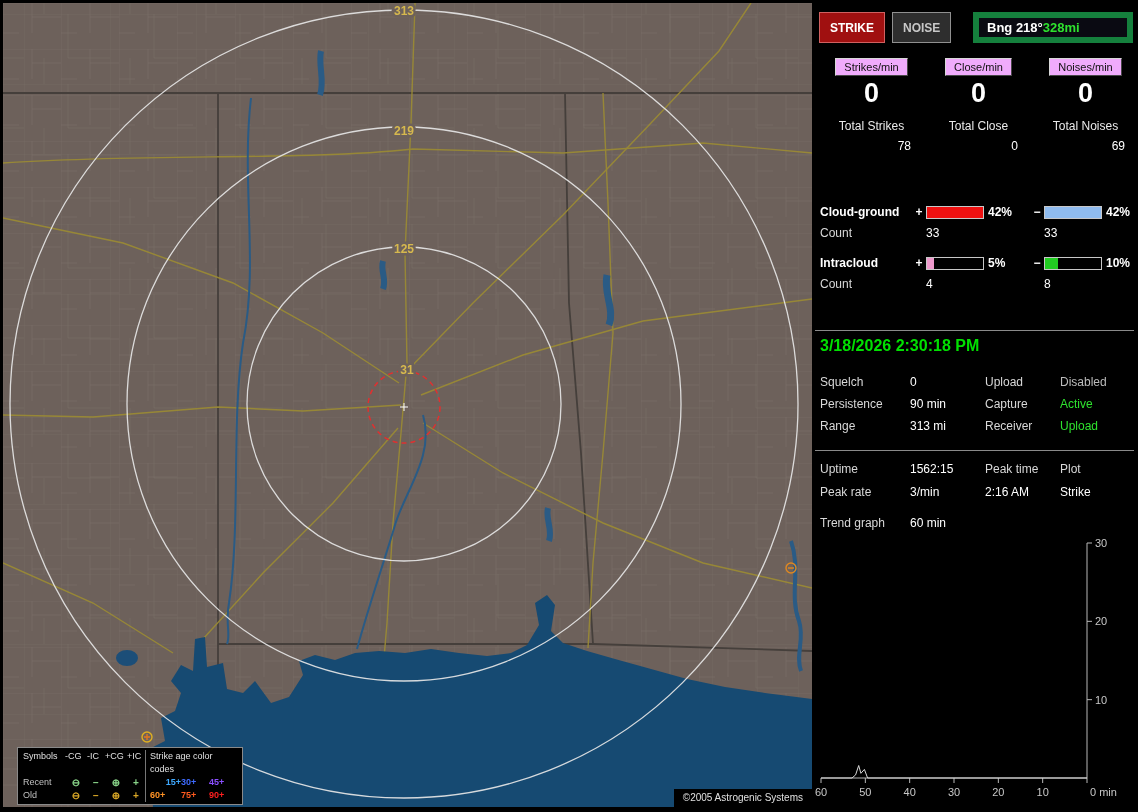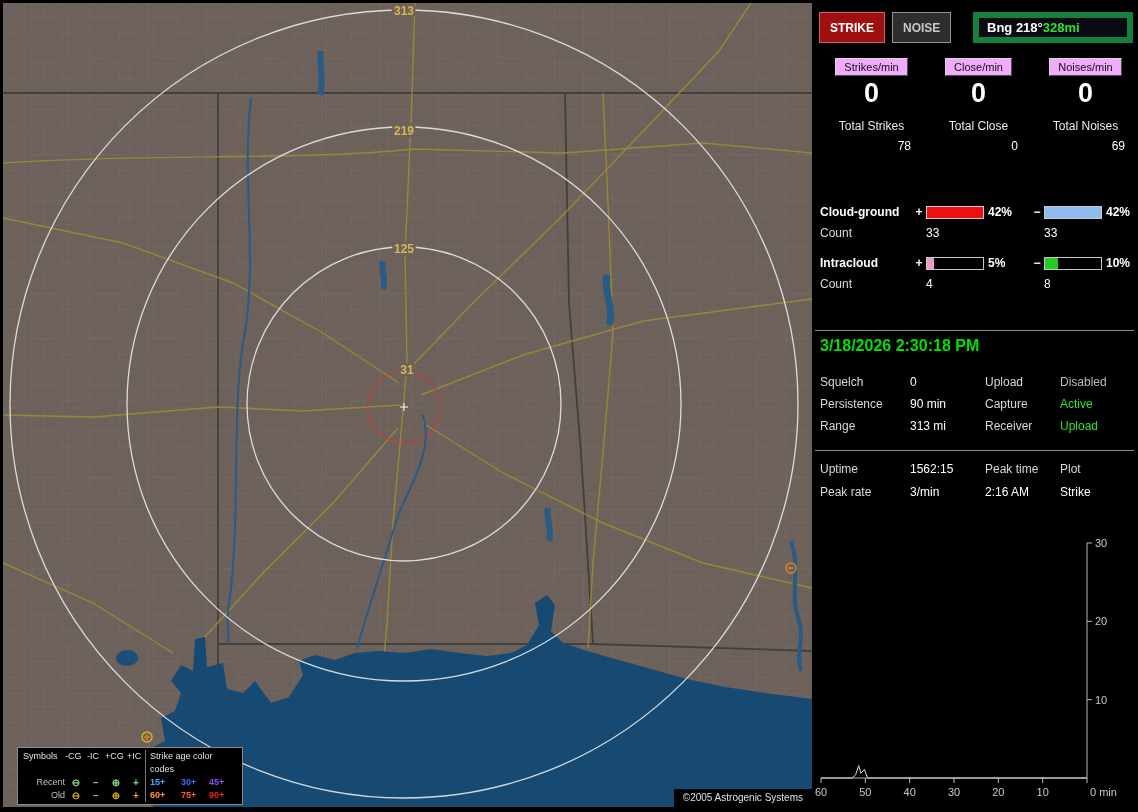--- a/index.html
+++ b/index.html
@@ -8,21 +8,21 @@
   
   .map-wrap{position:absolute;left:3px;top:3px;width:809px;height:804px;overflow:hidden;background:#6d615b;}
   .map-wrap svg{display:block;}
   svg text{font-family:"Liberation Sans",sans-serif;}
   .ring-label{font-size:12px;font-weight:bold;fill:#d6b84e;text-anchor:middle;paint-order:stroke;stroke:#6d615b;stroke-width:5px;}
   .copyright{position:absolute;right:0;bottom:0;background:#000;color:#e0e0e0;font-size:10px;padding:3px 9px 4px;}
   
   .legend{position:absolute;left:14px;bottom:2px;background:#000;border:1px solid #8a8a8a;padding:2px 5px;}
   .lg-grid{display:grid;grid-template-columns:42px 22px 18px 22px 18px 36px 28px 28px;line-height:13px;font-size:9px;}
   .lg-h{color:#e0e0e0;}
-  .lg-l{color:#c0c0c0;text-align:right;}
+  .lg-l{color:#c0c0c0;}
   .lg-s{font-size:10px;font-weight:bold;text-align:center;}
   .lg-a{font-weight:bold;}
   .lg-age{grid-column:6 / span 3;}
   .lgd{border-left:1px solid #777;padding-left:4px;}
   
   .panel{position:absolute;left:815px;top:0;width:323px;height:812px;background:#000;font-size:12px;}
   .top-row{position:absolute;top:12px;left:4px;right:5px;display:flex;gap:7px;align-items:stretch;}
   .btn-strike{background:#a01010;color:#fff;border:1px solid #d06060;font-weight:bold;font-size:12px;padding:2px 10px;font-family:inherit;cursor:pointer;}
   .btn-noise{background:#2e2e2e;color:#c8c8c8;border:1px solid #909090;font-weight:bold;font-size:12px;padding:2px 10px;font-family:inherit;cursor:pointer;}
   .bng-box{margin-left:auto;background:#0a0a12;border:6px solid #15803d;display:flex;align-items:center;width:132px;padding:2px 8px;font-weight:bold;font-size:13px;}
@@ -144,21 +144,21 @@
         <span class="lg-h">-IC</span>
         <span class="lg-h">+CG</span>
         <span class="lg-h">+IC</span>
         <span class="lg-h lg-age lgd">Strike age color codes</span>
 
         <span class="lg-l">Recent</span>
         <span class="lg-s" style="color: rgb(137, 212, 137);">⊖</span>
         <span class="lg-s" style="color: rgb(137, 212, 137);">−</span>
         <span class="lg-s" style="color: rgb(137, 212, 137);">⊕</span>
         <span class="lg-s" style="color: rgb(137, 212, 137);">+</span>
-        <span class="lg-a lgd" style="color: rgb(63, 169, 255);">15+</span>
+        <span class="lg-a lgd" style="color: rgb(63, 169, 255); text-align: right;">15+</span>
         <span class="lg-a" style="color: rgb(63, 107, 255);">30+</span>
         <span class="lg-a" style="color: rgb(138, 79, 255);">45+</span>
 
         <span class="lg-l">Old</span>
         <span class="lg-s" style="color: rgb(217, 167, 39);">⊖</span>
         <span class="lg-s" style="color: rgb(217, 167, 39);">−</span>
         <span class="lg-s" style="color: rgb(217, 167, 39);">⊕</span>
         <span class="lg-s" style="color: rgb(217, 167, 39);">+</span>
         <span class="lg-a lgd" style="color: rgb(255, 147, 38);">60+</span>
         <span class="lg-a" style="color: rgb(255, 91, 31);">75+</span>
@@ -278,20 +278,24 @@
       <span class="sv">1562:15</span>
       <span class="sl">Peak time</span>
       <span class="sl">Plot</span>
 
       <span class="sl">Peak rate</span>
       <span class="sv">3/min</span>
       <span class="sv">2:16 AM</span>
       <span class="sv">Strike</span>
     </div>
 
+    <div class="trend-row">
+      <span class="sl">Trend graph</span>
+      <span class="sv">60 min</span>
+    </div>
 
     <svg id="trend-svg" width="323" height="279" viewBox="0 0 323 279">
         <path d="M6 245 H272 M272 10 V245" stroke="#b8b8b8" stroke-width="1" fill="none"></path>
         <line x1="272" y1="166.66666666666669" x2="277" y2="166.66666666666669" stroke="#b8b8b8"></line>
         <text x="280" y="170.66666666666669" fill="#c8c8c8" font-size="11">10</text>
         <line x1="272" y1="88.33333333333334" x2="277" y2="88.33333333333334" stroke="#b8b8b8"></line>
         <text x="280" y="92.33333333333334" fill="#c8c8c8" font-size="11">20</text>
         <line x1="272" y1="10" x2="277" y2="10" stroke="#b8b8b8"></line>
         <text x="280" y="14" fill="#c8c8c8" font-size="11">30</text>
         <line x1="6" y1="245" x2="6" y2="250" stroke="#b8b8b8"></line>

